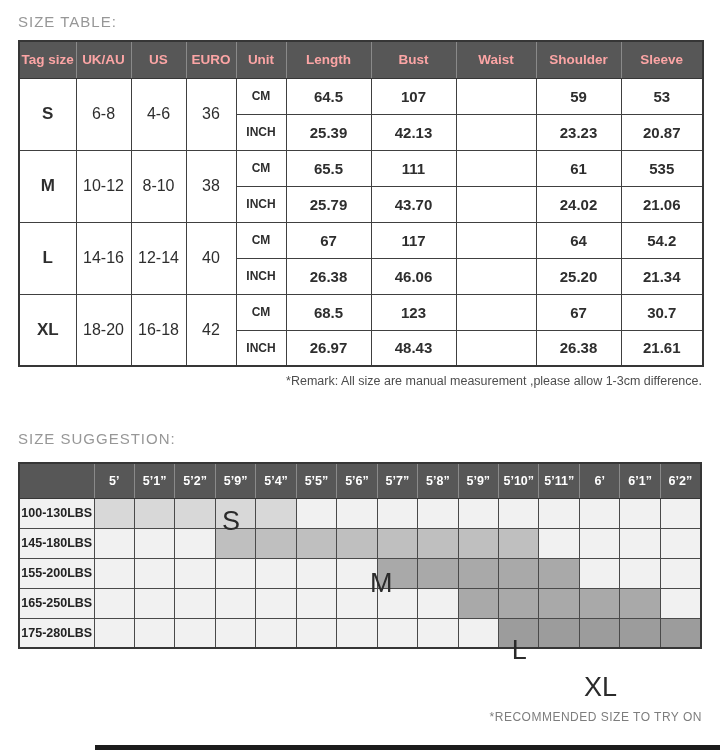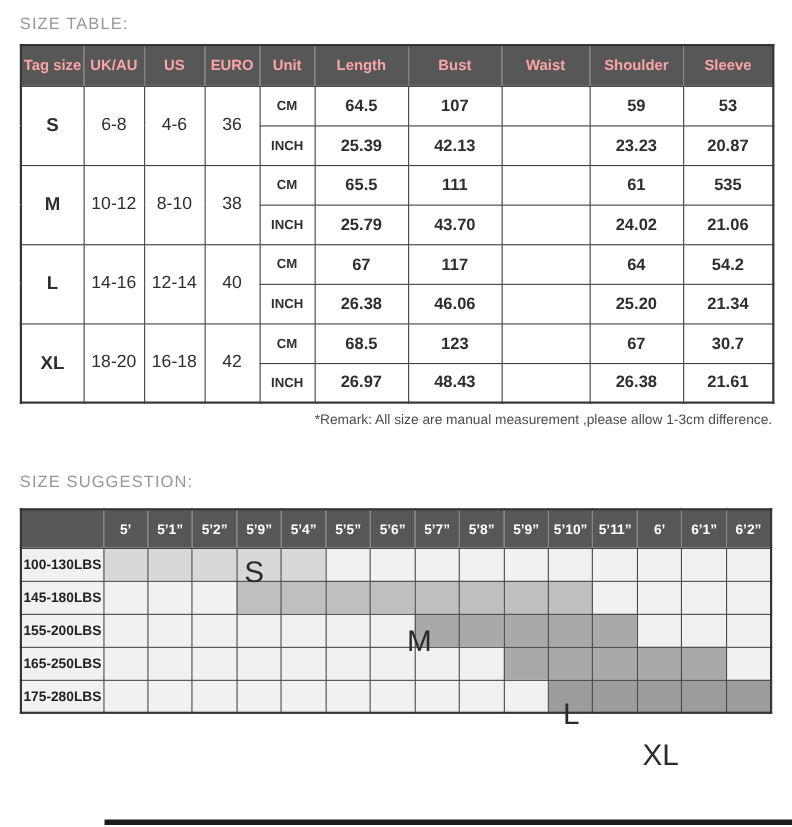--- a/index.html
+++ b/index.html
@@ -299,15 +299,16 @@
         </tbody>
     </table>
     <div id="sug-labels">
         <div class="size-letter" style="left: 213.04px; top: 59px;">S</div>
         <div class="size-letter" style="left: 363.26px; top: 121.1px;">M</div>
         <div class="size-letter" style="left: 501.3px; top: 188px;">L</div>
         <div class="size-letter" style="left: 582.5px; top: 224.9px;">XL</div>
       </div>
   </div>
 
+  <div class="note">*RECOMMENDED SIZE TO TRY ON</div>
 
   <div class="bottom-bar"></div>
 </div>
 
 </body></html>

